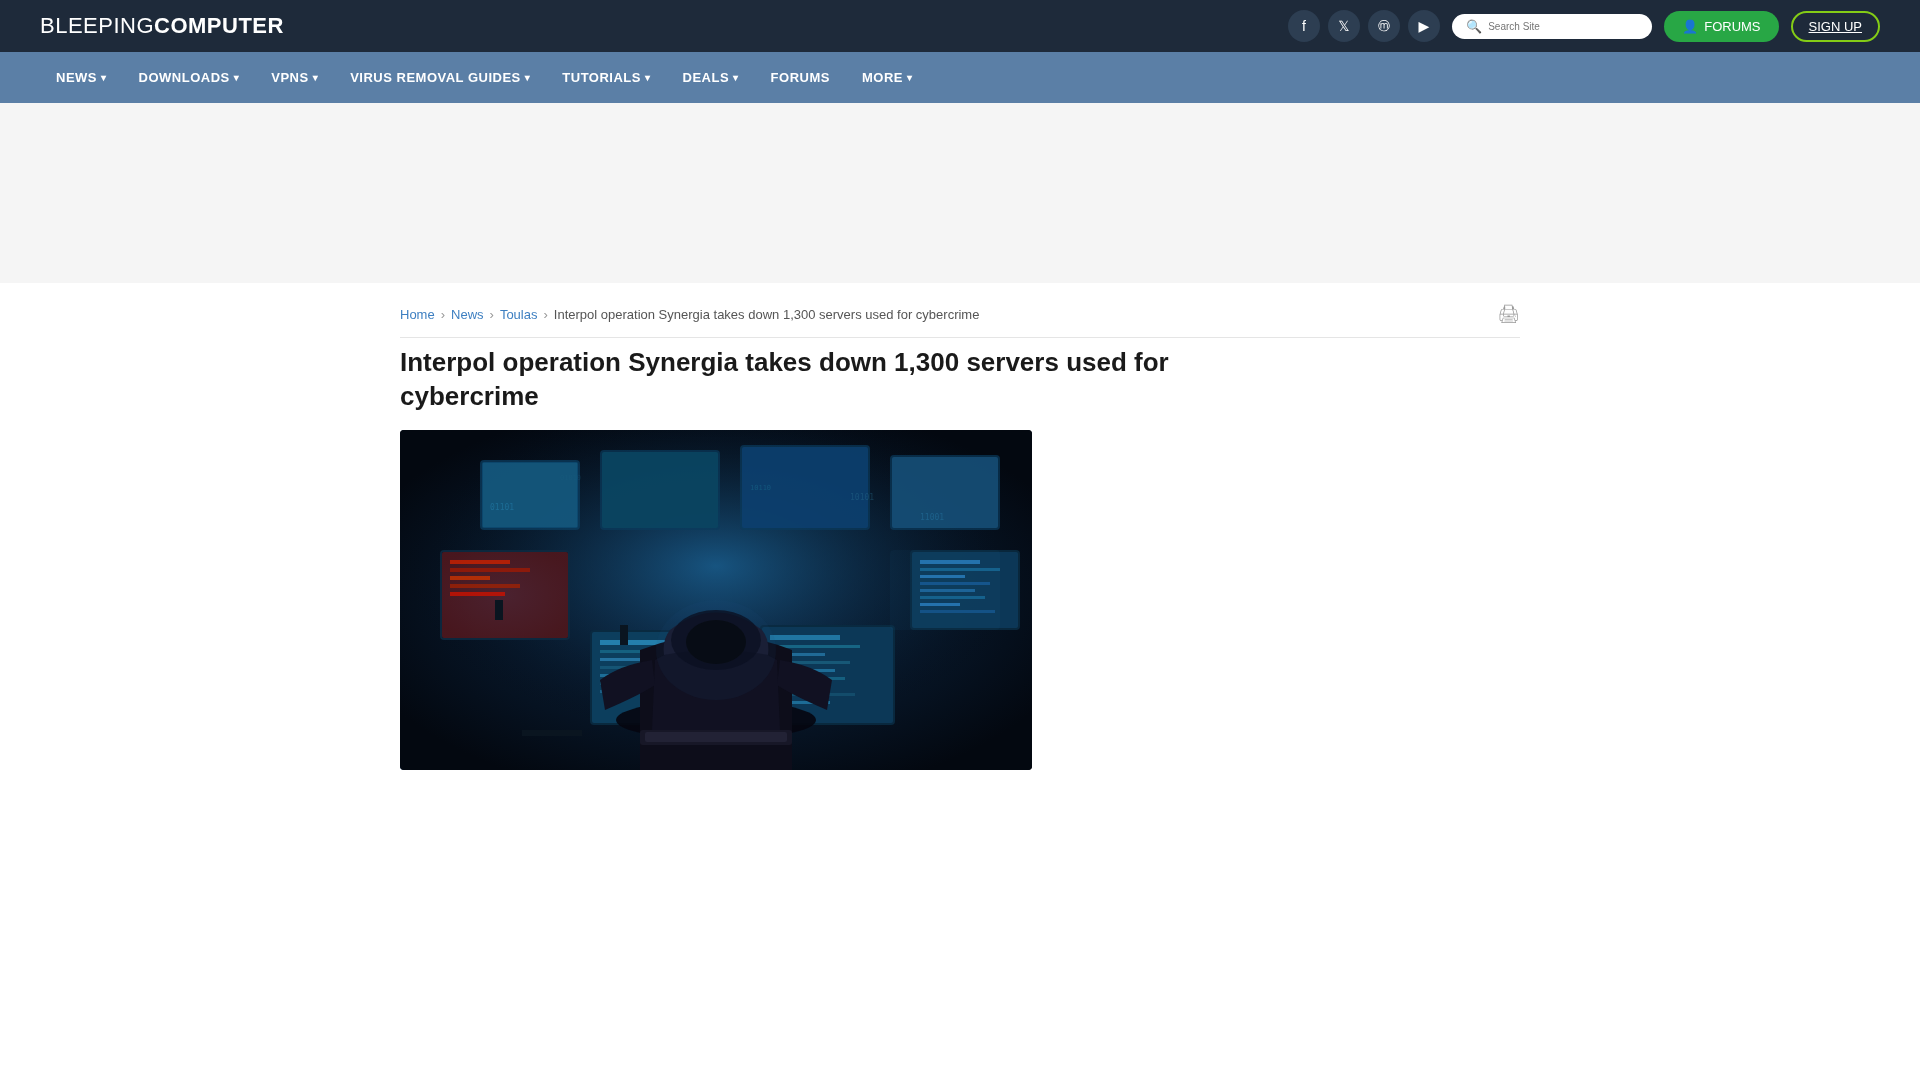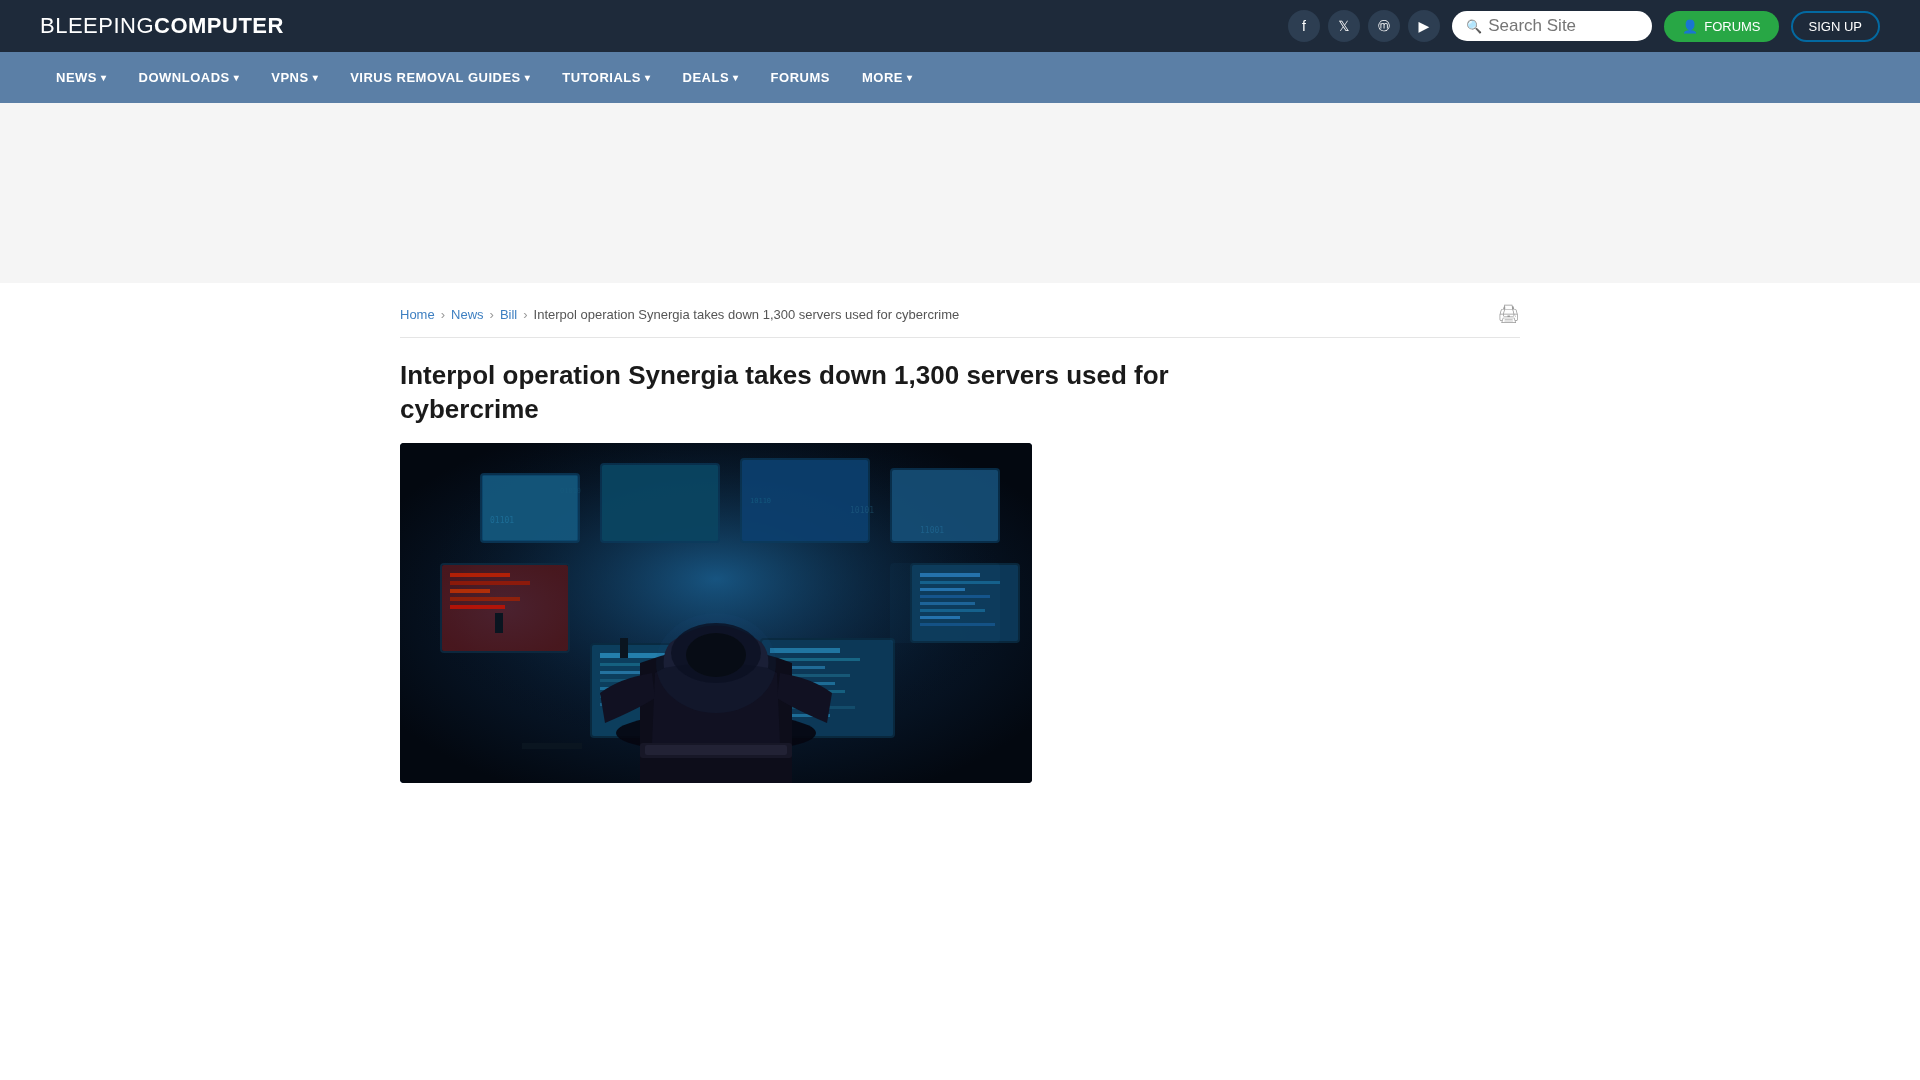--- a/index.html
+++ b/index.html
@@ -47,46 +47,47 @@
       align-items: center;
       background: #fff;
       border-radius: 20px;
       padding: 5px 14px;
       gap: 6px;
       width: 200px;
     }
     .search-box input {
       border: none;
       outline: none;
-      font-size: 17px;
+      font-size: 10px;
       color: #666;
       width: 100%;
       background: transparent;
     }
     .search-icon-small { color: #999; font-size: 13px; }
     .btn-login {
       background: #28a745;
       color: #fff;
       border: none;
       padding: 8px 18px;
       border-radius: 20px;
       cursor: pointer;
       font-size: 13px;
       display: flex;
       align-items: center;
       gap: 6px;
     }
     .btn-signup {
       background: transparent;
       color: #fff;
-      border: 2px solid #0369a1;
+      border: 2px solid #84cc16;
       padding: 6px 16px;
       border-radius: 20px;
       cursor: pointer;
       font-size: 13px;
+      text-decoration: underline;
     }
 
     
     .main-nav {
       background: #5b7fa6;
       padding: 0 40px;
       display: flex;
       align-items: center;
     }
     .nav-item {
@@ -121,21 +122,21 @@
       margin: 0 auto;
       padding: 20px 40px;
     }
 
     
     .breadcrumb {
       display: flex;
       align-items: center;
       gap: 6px;
       font-size: 13px;
-      margin-bottom: 21px;
+      margin-bottom: 8px;
       padding-bottom: 12px;
       border-bottom: 1px solid #e5e5e5;
       justify-content: space-between;
     }
     .breadcrumb-links {
       display: flex;
       align-items: center;
       gap: 6px;
     }
     .breadcrumb a {
@@ -289,21 +290,21 @@
 </div>
 
 <div class="content-wrapper">
 
   <div class="breadcrumb">
     <div class="breadcrumb-links">
       <a href="#">Home</a>
       <span class="separator">›</span>
       <a href="#">News</a>
       <span class="separator">›</span>
-      <a href="#">Bill</a>
+      <a href="#">Toulas</a>
       <span class="separator">›</span>
       <span class="current">Interpol operation Synergia takes down 1,300 servers used for cybercrime</span>
     </div>
     <span class="print-icon" title="Print">🖨</span>
   </div>
 
   <div class="two-col">
     <div class="main-col">
 
       <h1 class="article-title">Interpol operation Synergia takes down 1,300 servers used for cybercrime</h1>

